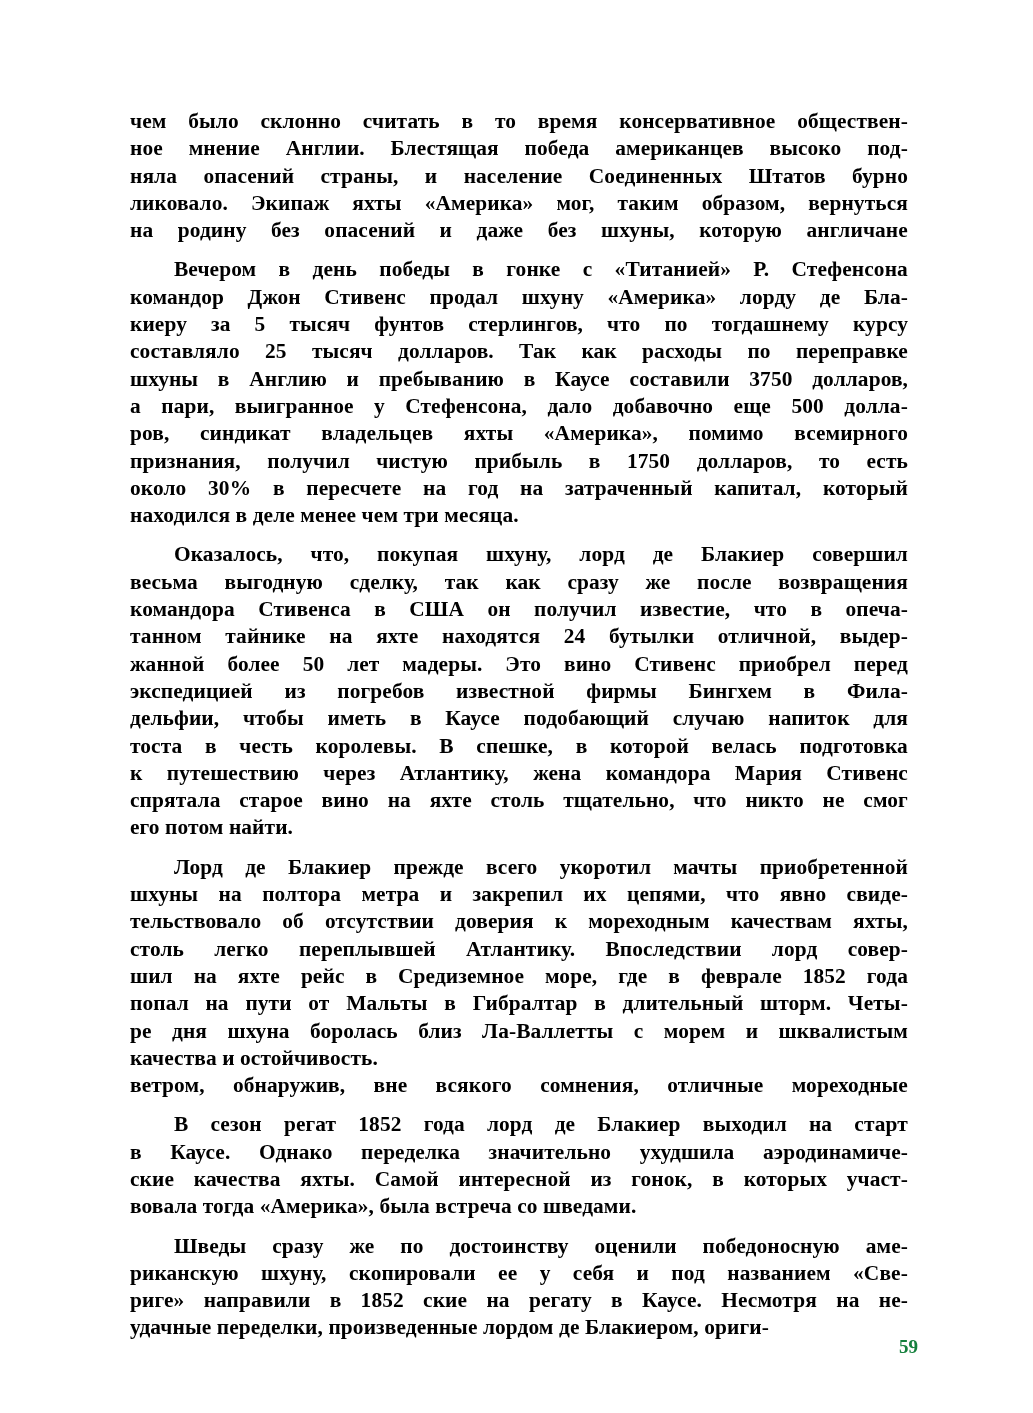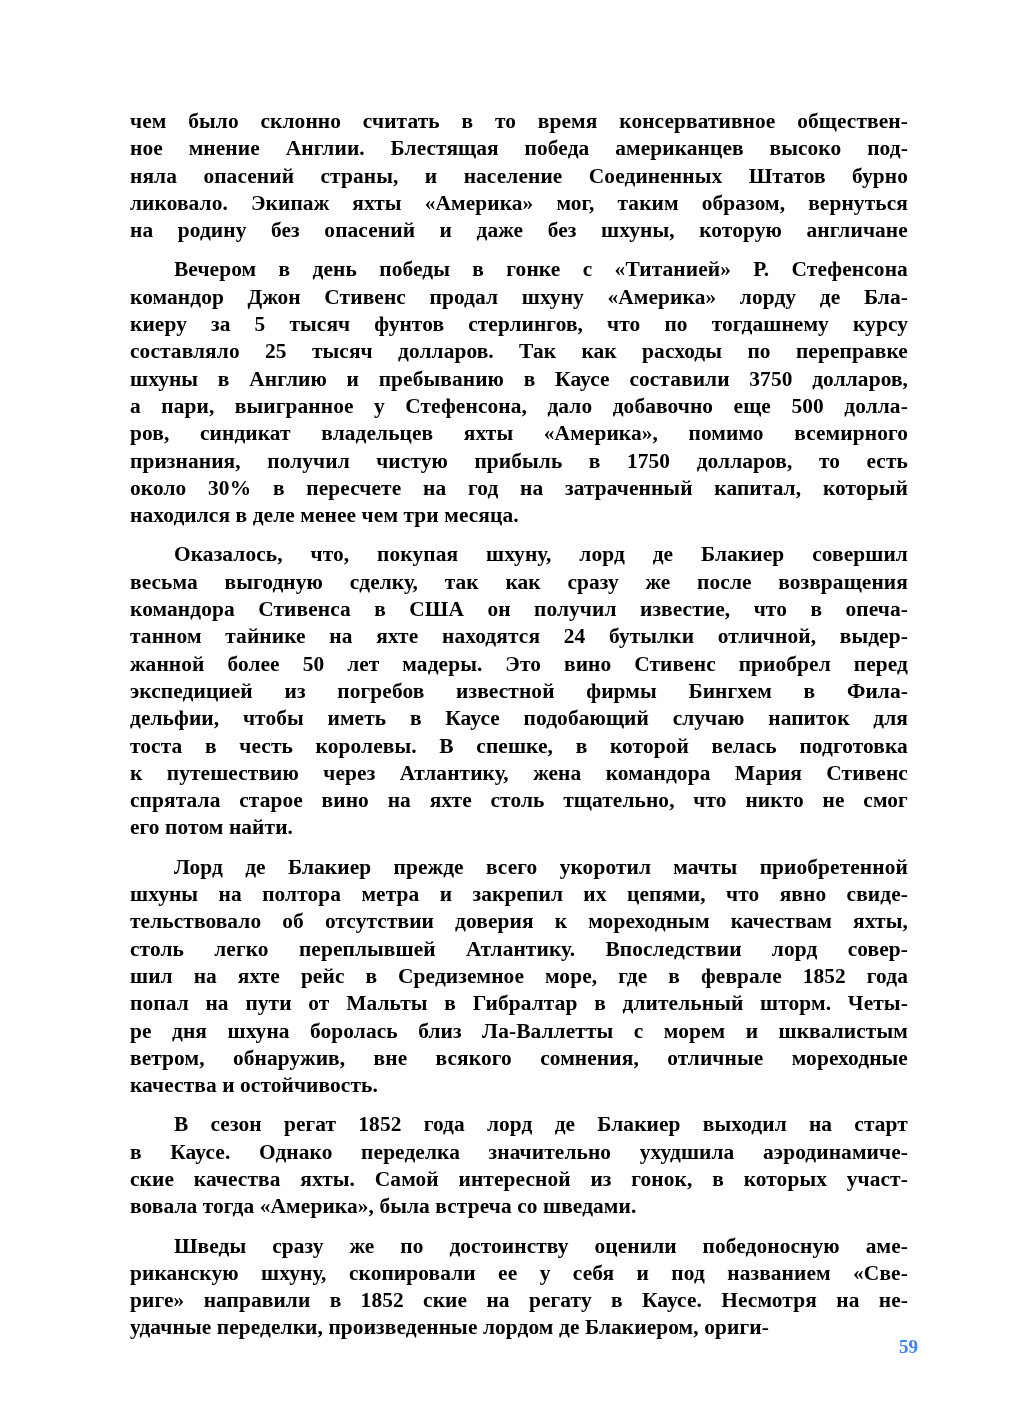--- a/index.html
+++ b/index.html
@@ -63,21 +63,21 @@
 
   .folio {
     position: absolute;
     left: 0;
     top: 1336px;
     width: 918px;
     text-align: right;
     font-family: "Liberation Serif", "DejaVu Serif", serif;
     font-size: 19px;
     font-weight: 700;
-    color: #3b82f6;
+    color: #15803d;
   }
 </style>
 </head>
 <body>
 
 <div class="page">
 
   <div class="text-block">
       <div class="para">
         <div class="line"><span class="w">чем</span><span class="w">было</span><span class="w">склонно</span><span class="w">считать</span><span class="w">в</span><span class="w">то</span><span class="w">время</span><span class="w">консервативное</span><span class="w">обществен-</span></div>
@@ -112,22 +112,22 @@
         <div class="line ragged">его потом найти.</div>
       </div>
       <div class="para">
         <div class="line indent"><span class="w">Лорд</span><span class="w">де</span><span class="w">Блакиер</span><span class="w">прежде</span><span class="w">всего</span><span class="w">укоротил</span><span class="w">мачты</span><span class="w">приобретенной</span></div>
         <div class="line"><span class="w">шхуны</span><span class="w">на</span><span class="w">полтора</span><span class="w">метра</span><span class="w">и</span><span class="w">закрепил</span><span class="w">их</span><span class="w">цепями,</span><span class="w">что</span><span class="w">явно</span><span class="w">свиде-</span></div>
         <div class="line"><span class="w">тельствовало</span><span class="w">об</span><span class="w">отсутствии</span><span class="w">доверия</span><span class="w">к</span><span class="w">мореходным</span><span class="w">качествам</span><span class="w">яхты,</span></div>
         <div class="line"><span class="w">столь</span><span class="w">легко</span><span class="w">переплывшей</span><span class="w">Атлантику.</span><span class="w">Впоследствии</span><span class="w">лорд</span><span class="w">совер-</span></div>
         <div class="line"><span class="w">шил</span><span class="w">на</span><span class="w">яхте</span><span class="w">рейс</span><span class="w">в</span><span class="w">Средиземное</span><span class="w">море,</span><span class="w">где</span><span class="w">в</span><span class="w">феврале</span><span class="w">1852</span><span class="w">года</span></div>
         <div class="line"><span class="w">попал</span><span class="w">на</span><span class="w">пути</span><span class="w">от</span><span class="w">Мальты</span><span class="w">в</span><span class="w">Гибралтар</span><span class="w">в</span><span class="w">длительный</span><span class="w">шторм.</span><span class="w">Четы-</span></div>
         <div class="line"><span class="w">ре</span><span class="w">дня</span><span class="w">шхуна</span><span class="w">боролась</span><span class="w">близ</span><span class="w">Ла-Валлетты</span><span class="w">с</span><span class="w">морем</span><span class="w">и</span><span class="w">шквалистым</span></div>
+        <div class="line ragged">качества и остойчивость.</div>
         <div class="line"><span class="w">ветром,</span><span class="w">обнаружив,</span><span class="w">вне</span><span class="w">всякого</span><span class="w">сомнения,</span><span class="w">отличные</span><span class="w">мореходные</span></div>
-        <div class="line ragged">качества и остойчивость.</div>
       </div>
       <div class="para">
         <div class="line indent"><span class="w">В</span><span class="w">сезон</span><span class="w">регат</span><span class="w">1852</span><span class="w">года</span><span class="w">лорд</span><span class="w">де</span><span class="w">Блакиер</span><span class="w">выходил</span><span class="w">на</span><span class="w">старт</span></div>
         <div class="line"><span class="w">в</span><span class="w">Каусе.</span><span class="w">Однако</span><span class="w">переделка</span><span class="w">значительно</span><span class="w">ухудшила</span><span class="w">аэродинамиче-</span></div>
         <div class="line"><span class="w">ские</span><span class="w">качества</span><span class="w">яхты.</span><span class="w">Самой</span><span class="w">интересной</span><span class="w">из</span><span class="w">гонок,</span><span class="w">в</span><span class="w">которых</span><span class="w">участ-</span></div>
         <div class="line ragged">вовала тогда «Америка», была встреча со шведами.</div>
       </div>
       <div class="para">
         <div class="line indent"><span class="w">Шведы</span><span class="w">сразу</span><span class="w">же</span><span class="w">по</span><span class="w">достоинству</span><span class="w">оценили</span><span class="w">победоносную</span><span class="w">аме-</span></div>
         <div class="line"><span class="w">риканскую</span><span class="w">шхуну,</span><span class="w">скопировали</span><span class="w">ее</span><span class="w">у</span><span class="w">себя</span><span class="w">и</span><span class="w">под</span><span class="w">названием</span><span class="w">«Све-</span></div>

